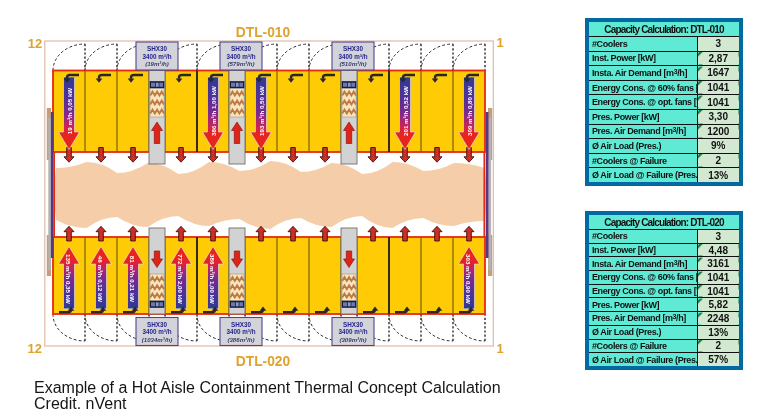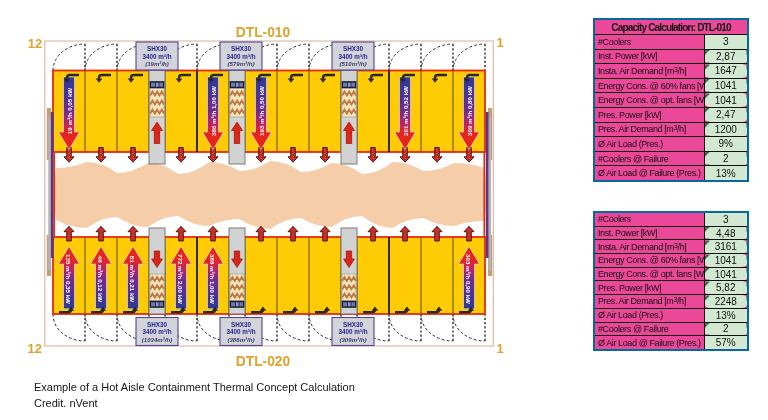--- a/index.html
+++ b/index.html
@@ -1,32 +1,32 @@
 <!DOCTYPE html>
 <html><head>
 <meta charset="utf-8">
 <style>
 html,body { margin:0; padding:0; }
 body { width:768px; height:420px; position:relative; background:#ffffff; overflow:hidden;
   font-family:"Liberation Sans", sans-serif; }
 table.cap { position:absolute; border-collapse:collapse; table-layout:fixed; width:154px;
-  border:2px solid #0369a1; background:#ec4899;margin-left:8px; }
+  border:4px solid #0369a1; background:#5eead4; }
 table.cap th { height:14px; font-size:10px; font-weight:bold; color:#111;
   border:1px solid #111; text-align:center; padding:0; letter-spacing:-0.85px; white-space:nowrap; }
-table.cap td { border:1px solid #111; font-size:9px; font-weight:normal; color:#111;
+table.cap td { border:1px solid #111; font-size:9px; font-weight:bold; color:#111;
   padding:0; overflow:hidden; white-space:nowrap; letter-spacing:-0.4px; }
 table.cap td.lab { padding-left:3px; }
 table.cap td:not(.lab) { text-align:center; background:#d3e8d1; font-size:10px; letter-spacing:0; }
 table.cap td.tri { background:linear-gradient(135deg, #20703c 4px, #d3e8d1 4.2px);border-radius:6px; }
 table.cap sup { font-size:7px; vertical-align:2px; }
 .t1 { left:585px; top:18px; }
 .t1 td { height:13.6px; }
 .t2 { left:585px; top:211px; }
 .t2 td { height:12.7px; }
-.caption { position:absolute; left:34px; top:380px; font-size:11px; line-height:15.5px; color:#151515; }
+.caption { position:absolute; left:34px; top:380px; font-size:16px; line-height:15.5px; color:#151515; }
 </style>
 </head>
 <body>
 
 <svg width="768" height="420" viewBox="0 0 768 420" xmlns="http://www.w3.org/2000/svg" font-family="Liberation Sans, sans-serif" style="position:absolute;left:0;top:0">
     <defs>
       <linearGradient id="gdn" x1="0" y1="0" x2="0" y2="1">
         <stop offset="0" stop-color="#2e3a96"></stop>
         <stop offset="0.28" stop-color="#50319a"></stop>
         <stop offset="0.5" stop-color="#7b2a8e"></stop>
@@ -513,21 +513,21 @@
 <tr>
         <td class="lab">Energy Cons. @ 60% fans [W</td>
         <td class="tri">1041</td>
       </tr>
 <tr>
         <td class="lab">Energy Cons. @ opt. fans [W</td>
         <td class="tri">1041</td>
       </tr>
 <tr>
         <td class="lab">Pres. Power [kW]</td>
-        <td class="tri">2,47</td>
+        <td class="tri">3,30</td>
       </tr>
 <tr>
         <td class="lab">Pres. Air Demand [m<sup>3</sup>/h]</td>
         <td class="tri">1200</td>
       </tr>
 <tr>
         <td class="lab">Ø Air Load (Pres.)</td>
         <td>9%</td>
       </tr>
 <tr>
@@ -540,20 +540,23 @@
       </tr>
 </tbody>
   </table>
 
 <table class="cap t2">
     <colgroup>
       <col style="width:110px">
       <col style="width:44px">
     </colgroup>
 <tbody>
+      <tr>
+        <th colspan="2">Capacity Calculation: DTL-020</th>
+      </tr>
 <tr>
         <td class="lab">#Coolers</td>
         <td>3</td>
       </tr>
 <tr>
         <td class="lab">Inst. Power [kW]</td>
         <td class="tri">4,48</td>
       </tr>
 <tr>
         <td class="lab">Insta. Air Demand [m<sup>3</sup>/h]</td>

